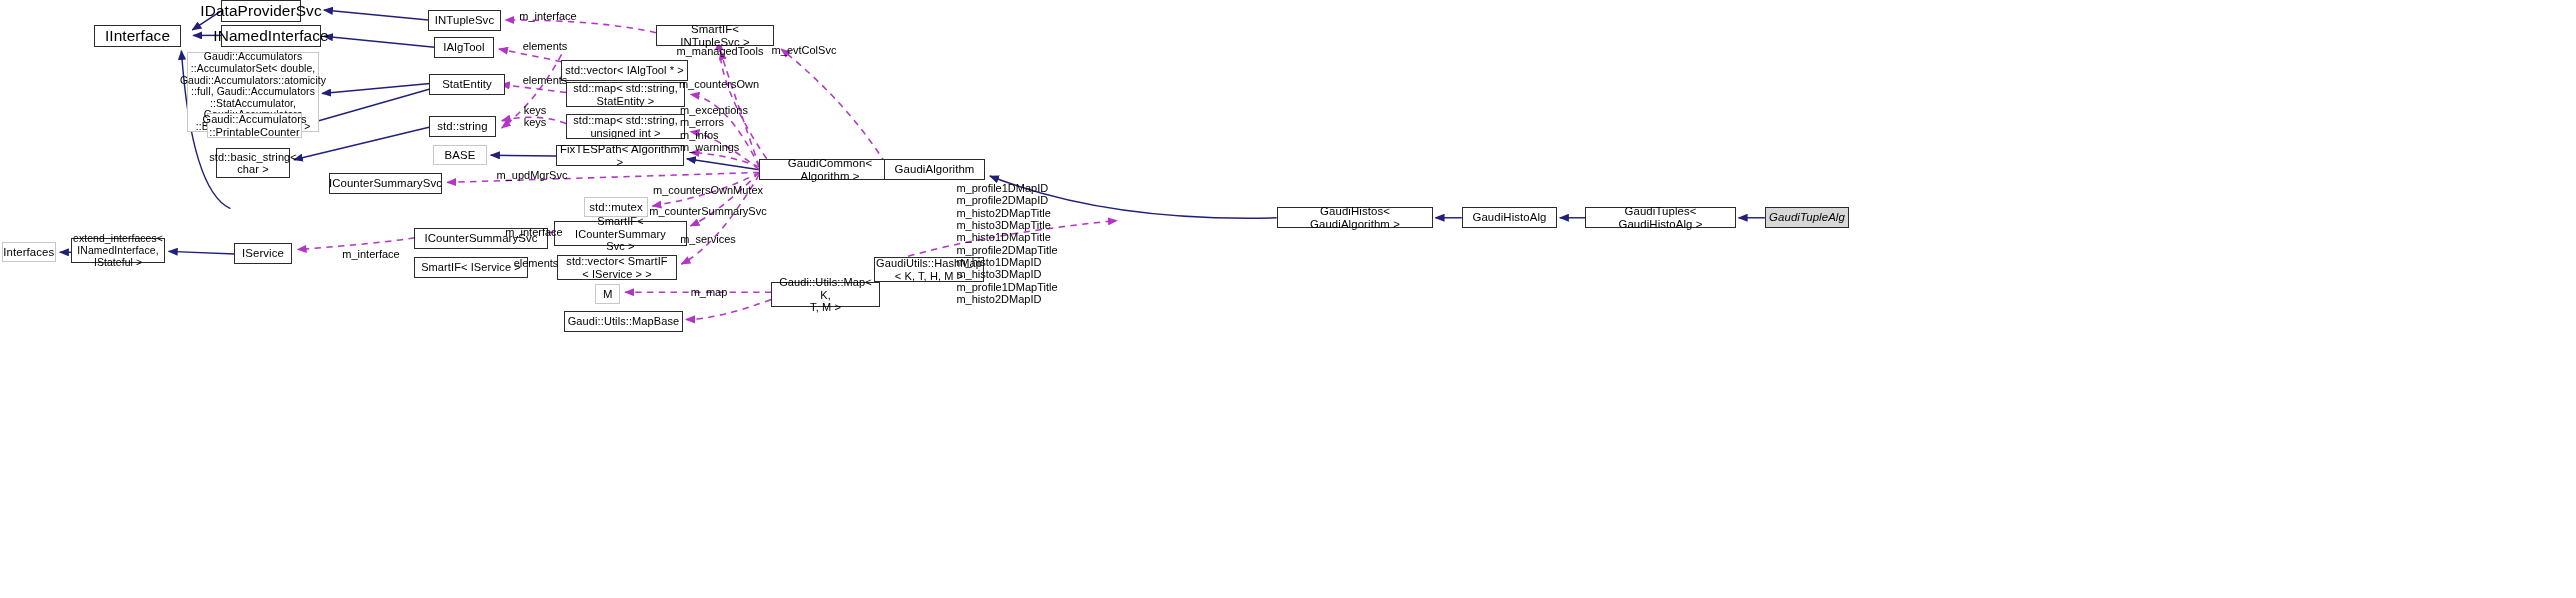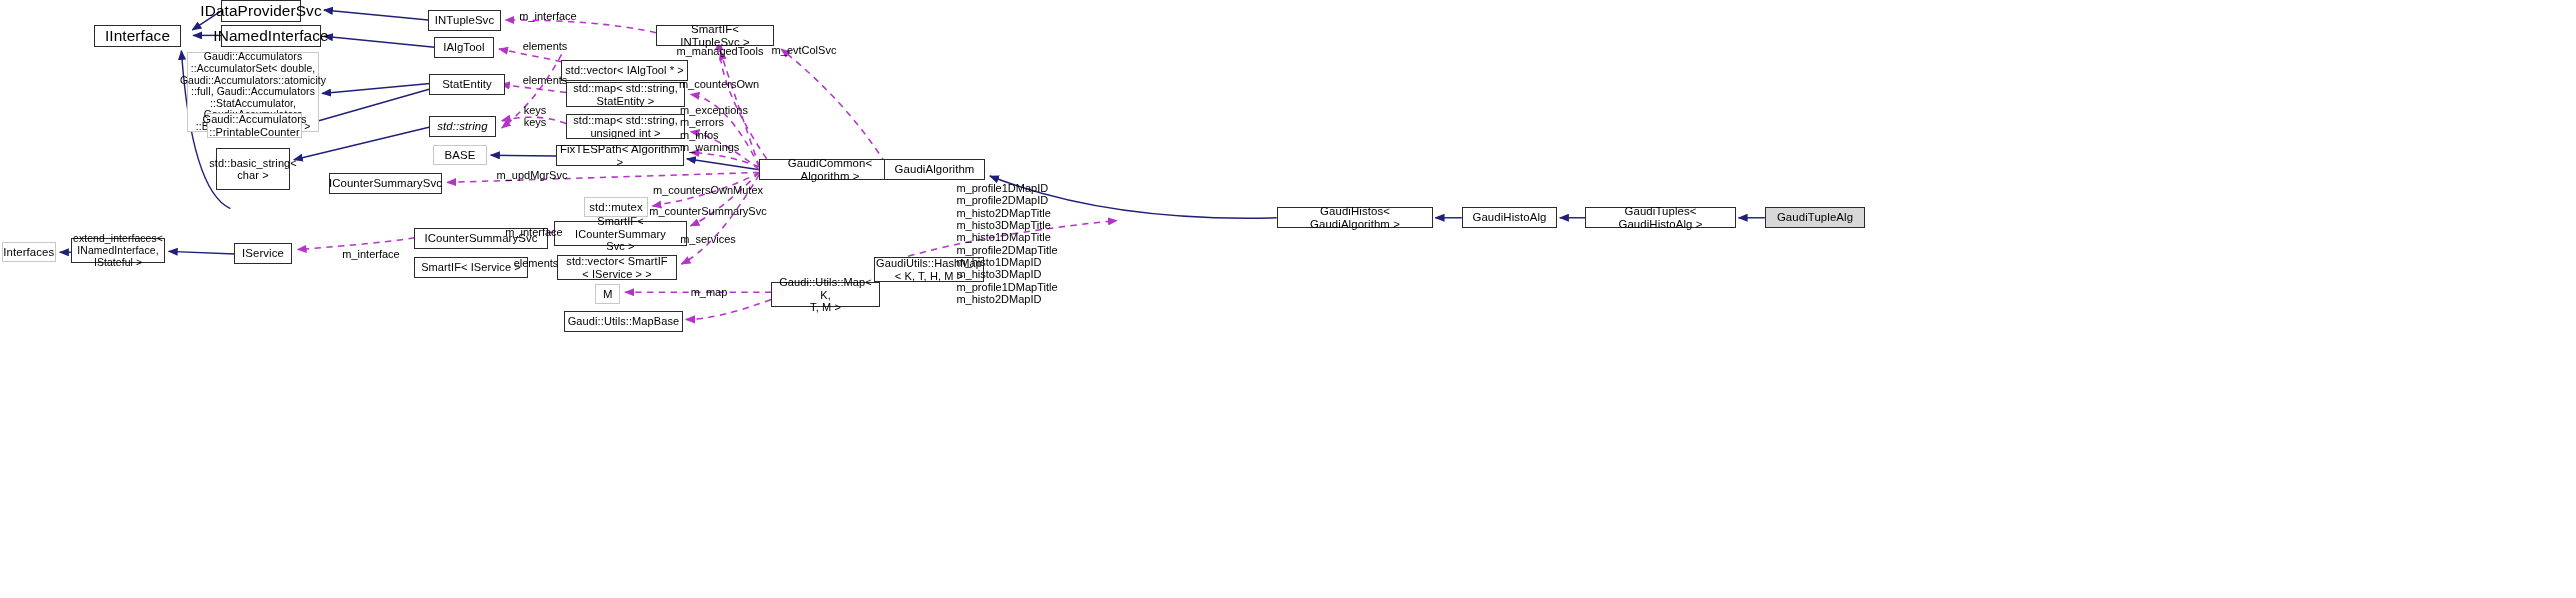--- a/index.html
+++ b/index.html
@@ -92,34 +92,34 @@
 ::AccumulatorSet&lt; double,
  Gaudi::Accumulators::atomicity
 ::full, Gaudi::Accumulators
 ::StatAccumulator, Gaudi::Accumulators
 ::BinomialAccumulator &gt;</span>
     </div>
   <div class="node n-grey" style="left:207px;top:113px;width:95px;height:25.4px;font-size:11px;">
       <span class="lbl">Gaudi::Accumulators
 ::PrintableCounter</span>
     </div>
-  <div class="node n-solid" style="left:216px;top:148px;width:74px;height:42px;font-size:11px;">
+  <div class="node n-solid" style="left:216px;top:148px;width:74px;height:30px;font-size:11px;">
       <span class="lbl">std::basic_string&lt;
 char &gt;</span>
     </div>
   <div class="node n-solid" style="left:428px;top:10px;width:73px;height:21px;font-size:11.4px;">
       <span class="lbl">INTupleSvc</span>
     </div>
   <div class="node n-solid" style="left:434px;top:37px;width:60px;height:21px;font-size:11.4px;">
       <span class="lbl">IAlgTool</span>
     </div>
   <div class="node n-solid" style="left:429px;top:74px;width:76px;height:21px;font-size:11.4px;">
       <span class="lbl">StatEntity</span>
     </div>
-  <div class="node n-solid" style="left:429px;top:116px;width:67px;height:21px;font-size:11.4px;font-style:italic;">
+  <div class="node n-solid" style="left:429px;top:116px;width:67px;height:21px;font-size:11.4px;">
       <span class="lbl">std::string</span>
     </div>
   <div class="node n-grey" style="left:433px;top:145px;width:54px;height:20px;font-size:11.4px;">
       <span class="lbl">BASE</span>
     </div>
   <div class="node n-solid" style="left:329px;top:173px;width:113px;height:21px;font-size:11.4px;">
       <span class="lbl">ICounterSummarySvc</span>
     </div>
   <div class="node n-solid" style="left:414px;top:228px;width:134px;height:21px;font-size:11.4px;">
       <span class="lbl">ICounterSummarySvc</span>
@@ -187,21 +187,21 @@
     </div>
   <div class="node n-solid" style="left:1277px;top:207px;width:156px;height:21px;font-size:11.4px;">
       <span class="lbl">GaudiHistos&lt; GaudiAlgorithm &gt;</span>
     </div>
   <div class="node n-solid" style="left:1462px;top:207px;width:95px;height:21px;font-size:11.4px;">
       <span class="lbl">GaudiHistoAlg</span>
     </div>
   <div class="node n-solid" style="left:1585px;top:207px;width:151px;height:21px;font-size:11.4px;">
       <span class="lbl">GaudiTuples&lt; GaudiHistoAlg &gt;</span>
     </div>
-  <div class="node n-hl" style="left:1765px;top:207px;width:100px;height:21px;font-size:11.4px;">
+  <div class="node n-hl" style="left:1765px;top:207px;width:84px;height:21px;font-size:11.4px;font-style:italic;">
       <span class="lbl">GaudiTupleAlg</span>
     </div>
 
   <div class="elabel" style="left:548px;top:10px;font-size:11px;">m_interface</div>
   <div class="elabel" style="left:545px;top:40px;font-size:11px;">elements</div>
   <div class="elabel" style="left:545px;top:74px;font-size:11px;">elements</div>
   <div class="elabel" style="left:535px;top:104px;font-size:11px;">keys</div>
   <div class="elabel" style="left:535px;top:116px;font-size:11px;">keys</div>
   <div class="elabel" style="left:720px;top:45px;font-size:11px;">m_managedTools</div>
   <div class="elabel" style="left:719px;top:78px;font-size:11px;">m_countersOwn</div>

